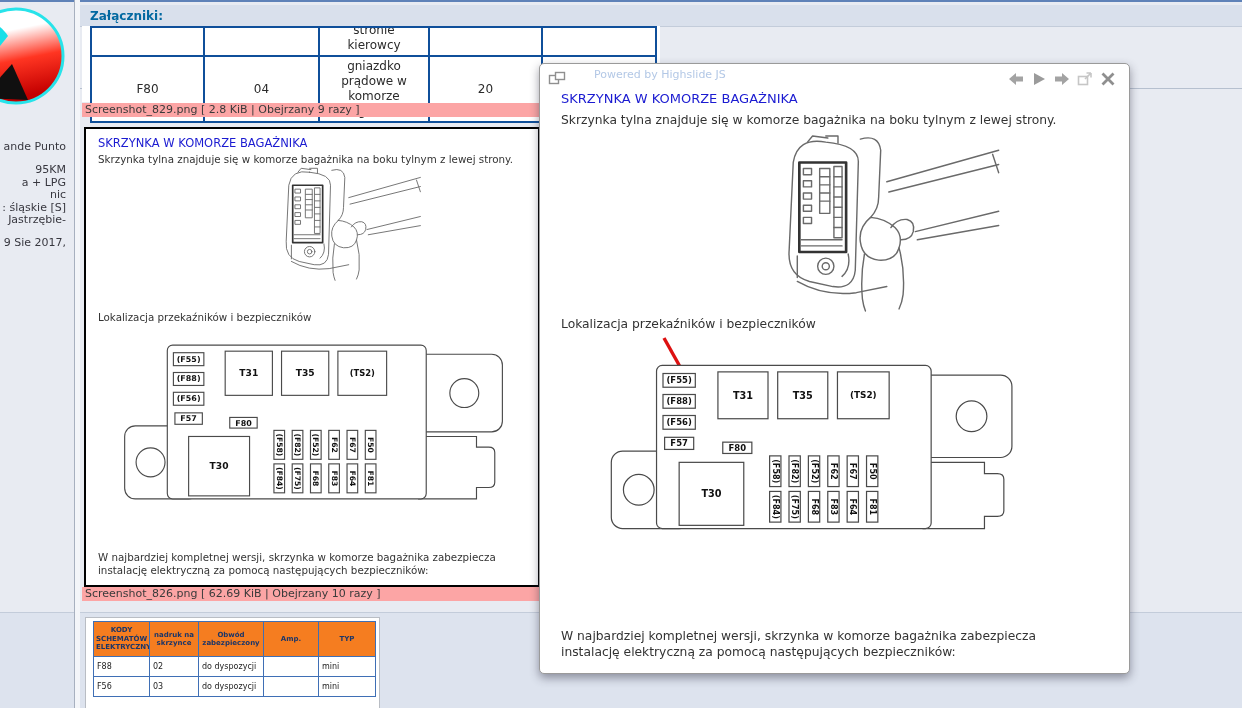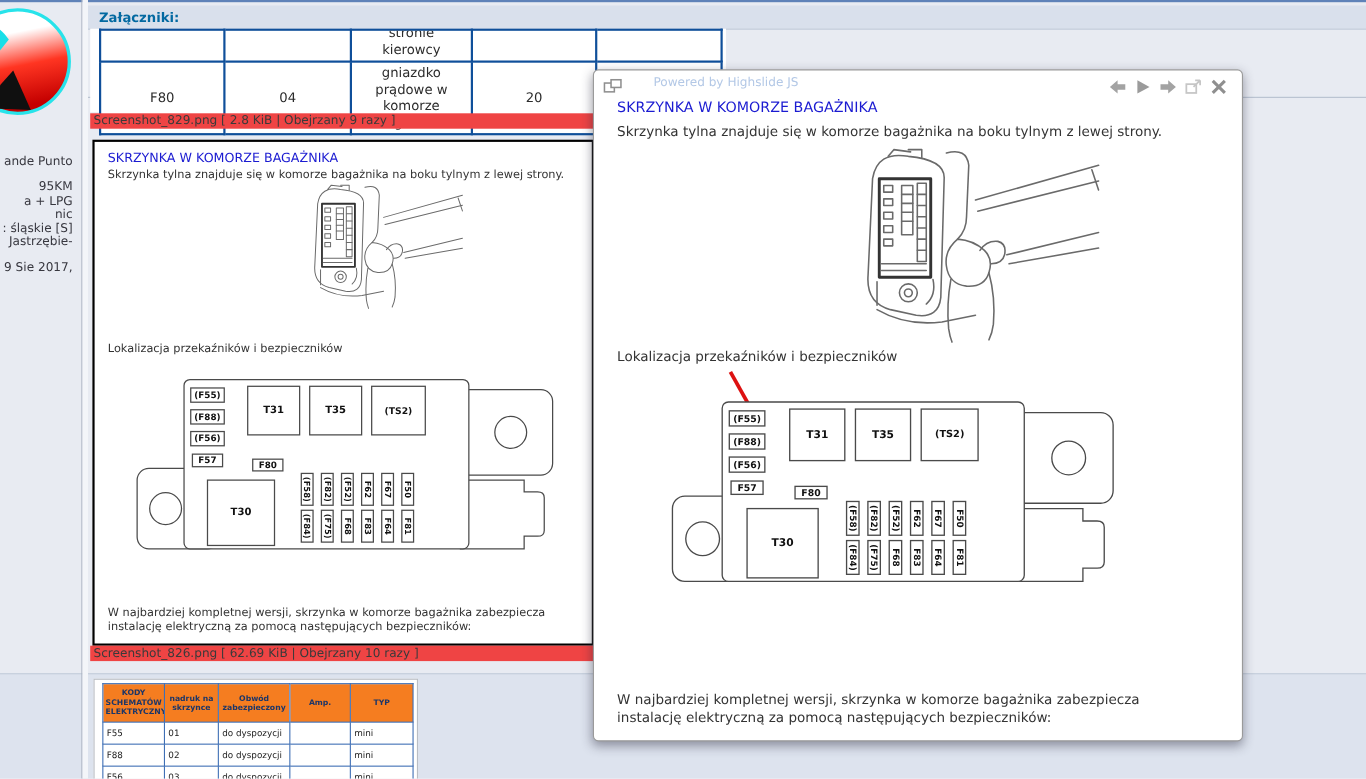--- a/index.html
+++ b/index.html
@@ -21,21 +21,21 @@
   .sb-line{position:absolute;white-space:nowrap;right:8px;font-size:11px;color:#37373f;}
   .sidebar{left:0;top:0;width:74px;height:548px;}
 
   
   .att1-box{left:82px;top:26px;width:578px;height:76px;background:#fff;}
   table.bluetbl{border-collapse:collapse;table-layout:fixed;background:#fff;text-align:center;}
   table.bluetbl td{border:2px solid #0f4f9a;font-size:12px;color:#2b2b2b;
                    padding:2px 6px;vertical-align:middle;line-height:1.25;}
   .cut-row td{height:12px;overflow:hidden;border-top:none;}
   .cut-row .cutspan{display:block;margin-top:-7px;}
-  .caption{background:#ef4444;font-size:11px;color:#3a3a3a;line-height:14px;height:14px;
+  .caption{background:#fca5a5;font-size:11px;color:#3a3a3a;line-height:14px;height:14px;
            padding-left:3px;white-space:nowrap;overflow:hidden;}
   .cap1{left:82px;top:103px;width:578px;}
   .cap2{left:82px;top:587px;width:457px;}
 
   
   .att2-box{left:84px;top:127px;width:452px;height:456px;background:#fff;border:2px solid #000;}
   .doc-title{font-weight:normal;color:#1b1bd1;}
   .att2-box .doc-title{position:absolute;left:12px;top:7px;font-size:11.5px;}
   .att2-box .doc-intro{position:absolute;left:12px;top:24px;font-size:10.3px;color:#333;}
   .att2-box .doc-loc{position:absolute;left:12px;top:182px;font-size:10.3px;color:#333;}
@@ -254,27 +254,20 @@
         </colgroup>
       <tbody>
           <tr>
         <th>KODY SCHEMATÓW ELEKTRYCZNYCH</th>
         <th>nadruk na skrzynce</th>
         <th>Obwód zabezpieczony</th>
         <th>Amp.</th>
         <th>TYP</th>
       </tr>
       <tr>
-        <td>F55</td>
-        <td>01</td>
-        <td>do dyspozycji</td>
-        <td></td>
-        <td>mini</td>
-      </tr>
-      <tr>
         <td>F88</td>
         <td>02</td>
         <td>do dyspozycji</td>
         <td></td>
         <td>mini</td>
       </tr>
       <tr>
         <td>F56</td>
         <td>03</td>
         <td>do dyspozycji</td>

